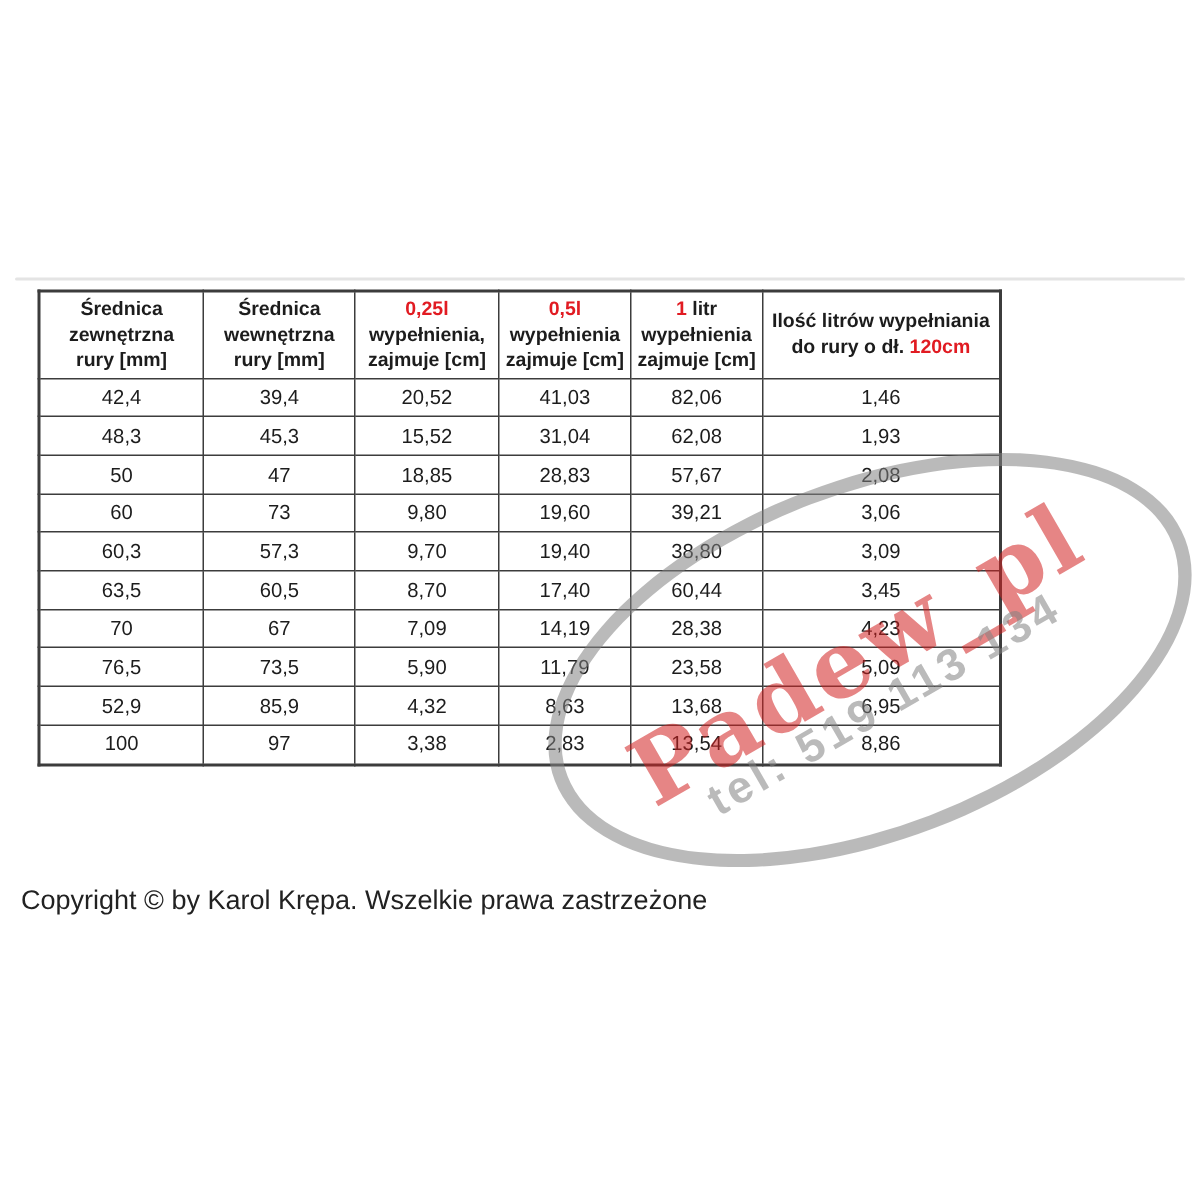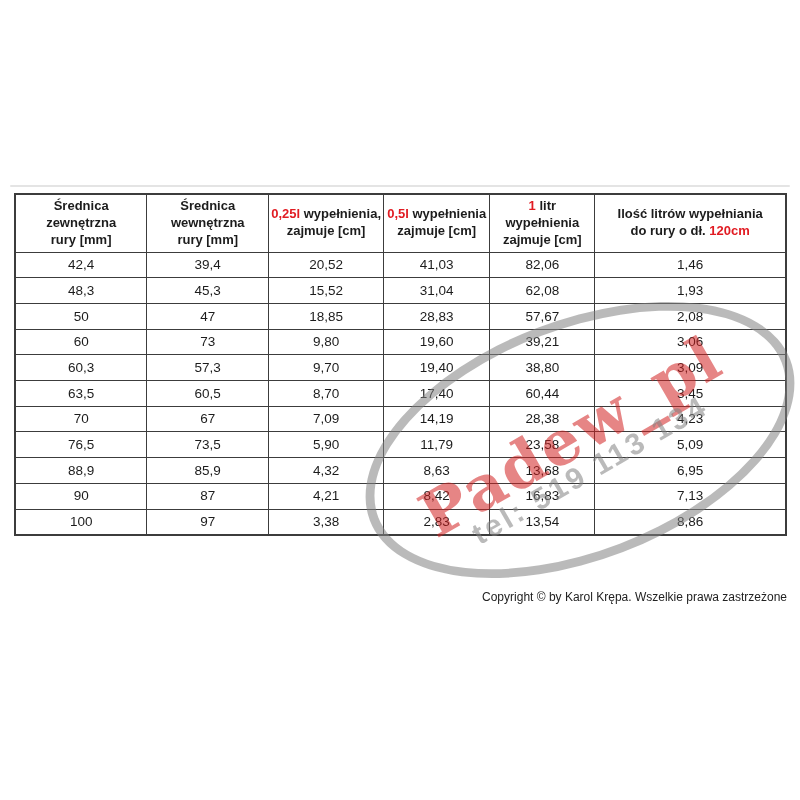--- a/index.html
+++ b/index.html
@@ -15,21 +15,21 @@
     font-family:"Liberation Sans",sans-serif;
     color:var(--text-color);
     position:relative;overflow:hidden;
   }
   .page{position:absolute;inset:0;}
   .scan-line{
     position:absolute;left:10px;top:185px;width:780px;height:2px;
     background:#e4e4e4;border-radius:2px;
   }
   table.pipe-table{
-    position:absolute;left:14px;top:193px;width:773px;
+    position:absolute;left:25px;top:193px;width:643px;
     border-collapse:collapse;table-layout:fixed;
     border:2px solid var(--border-color);
     background:transparent;
   }
   .pipe-table th{
     border:1px solid var(--border-color);
     font-size:13px;font-weight:bold;line-height:1.3;
     text-align:center;vertical-align:middle;
     padding:3px 2px;height:46px;
     white-space:pre-line;
@@ -60,21 +60,21 @@
   .wm-tel{
     position:absolute;left:420px;top:445px;width:340px;height:50px;
     transform:rotate(-30deg);
     font-size:30px;font-weight:bold;letter-spacing:3px;
     color:var(--wm-gray);
     text-align:center;line-height:50px;
     white-space:nowrap;
   }
   .copyright{
     position:absolute;left:14px;top:590px;width:773px;
-    text-align:right;font-size:12px;color:#222;
+    text-align:left;font-size:18px;color:#222;
   }
 </style>
 </head>
 <body>
 
 <div class="page">
 
   <div class="scan-line"></div>
 
   <table class="pipe-table">
@@ -163,34 +163,26 @@
         </tr>
         <tr>
           <td>76,5</td>
           <td>73,5</td>
           <td>5,90</td>
           <td>11,79</td>
           <td>23,58</td>
           <td>5,09</td>
         </tr>
         <tr>
-          <td>88,9</td>
+          <td>52,9</td>
           <td>85,9</td>
           <td>4,32</td>
           <td>8,63</td>
           <td>13,68</td>
           <td>6,95</td>
-        </tr>
-        <tr>
-          <td>90</td>
-          <td>87</td>
-          <td>4,21</td>
-          <td>8,42</td>
-          <td>16,83</td>
-          <td>7,13</td>
         </tr>
         <tr>
           <td>100</td>
           <td>97</td>
           <td>3,38</td>
           <td>2,83</td>
           <td>13,54</td>
           <td>8,86</td>
         </tr>
       </tbody>

